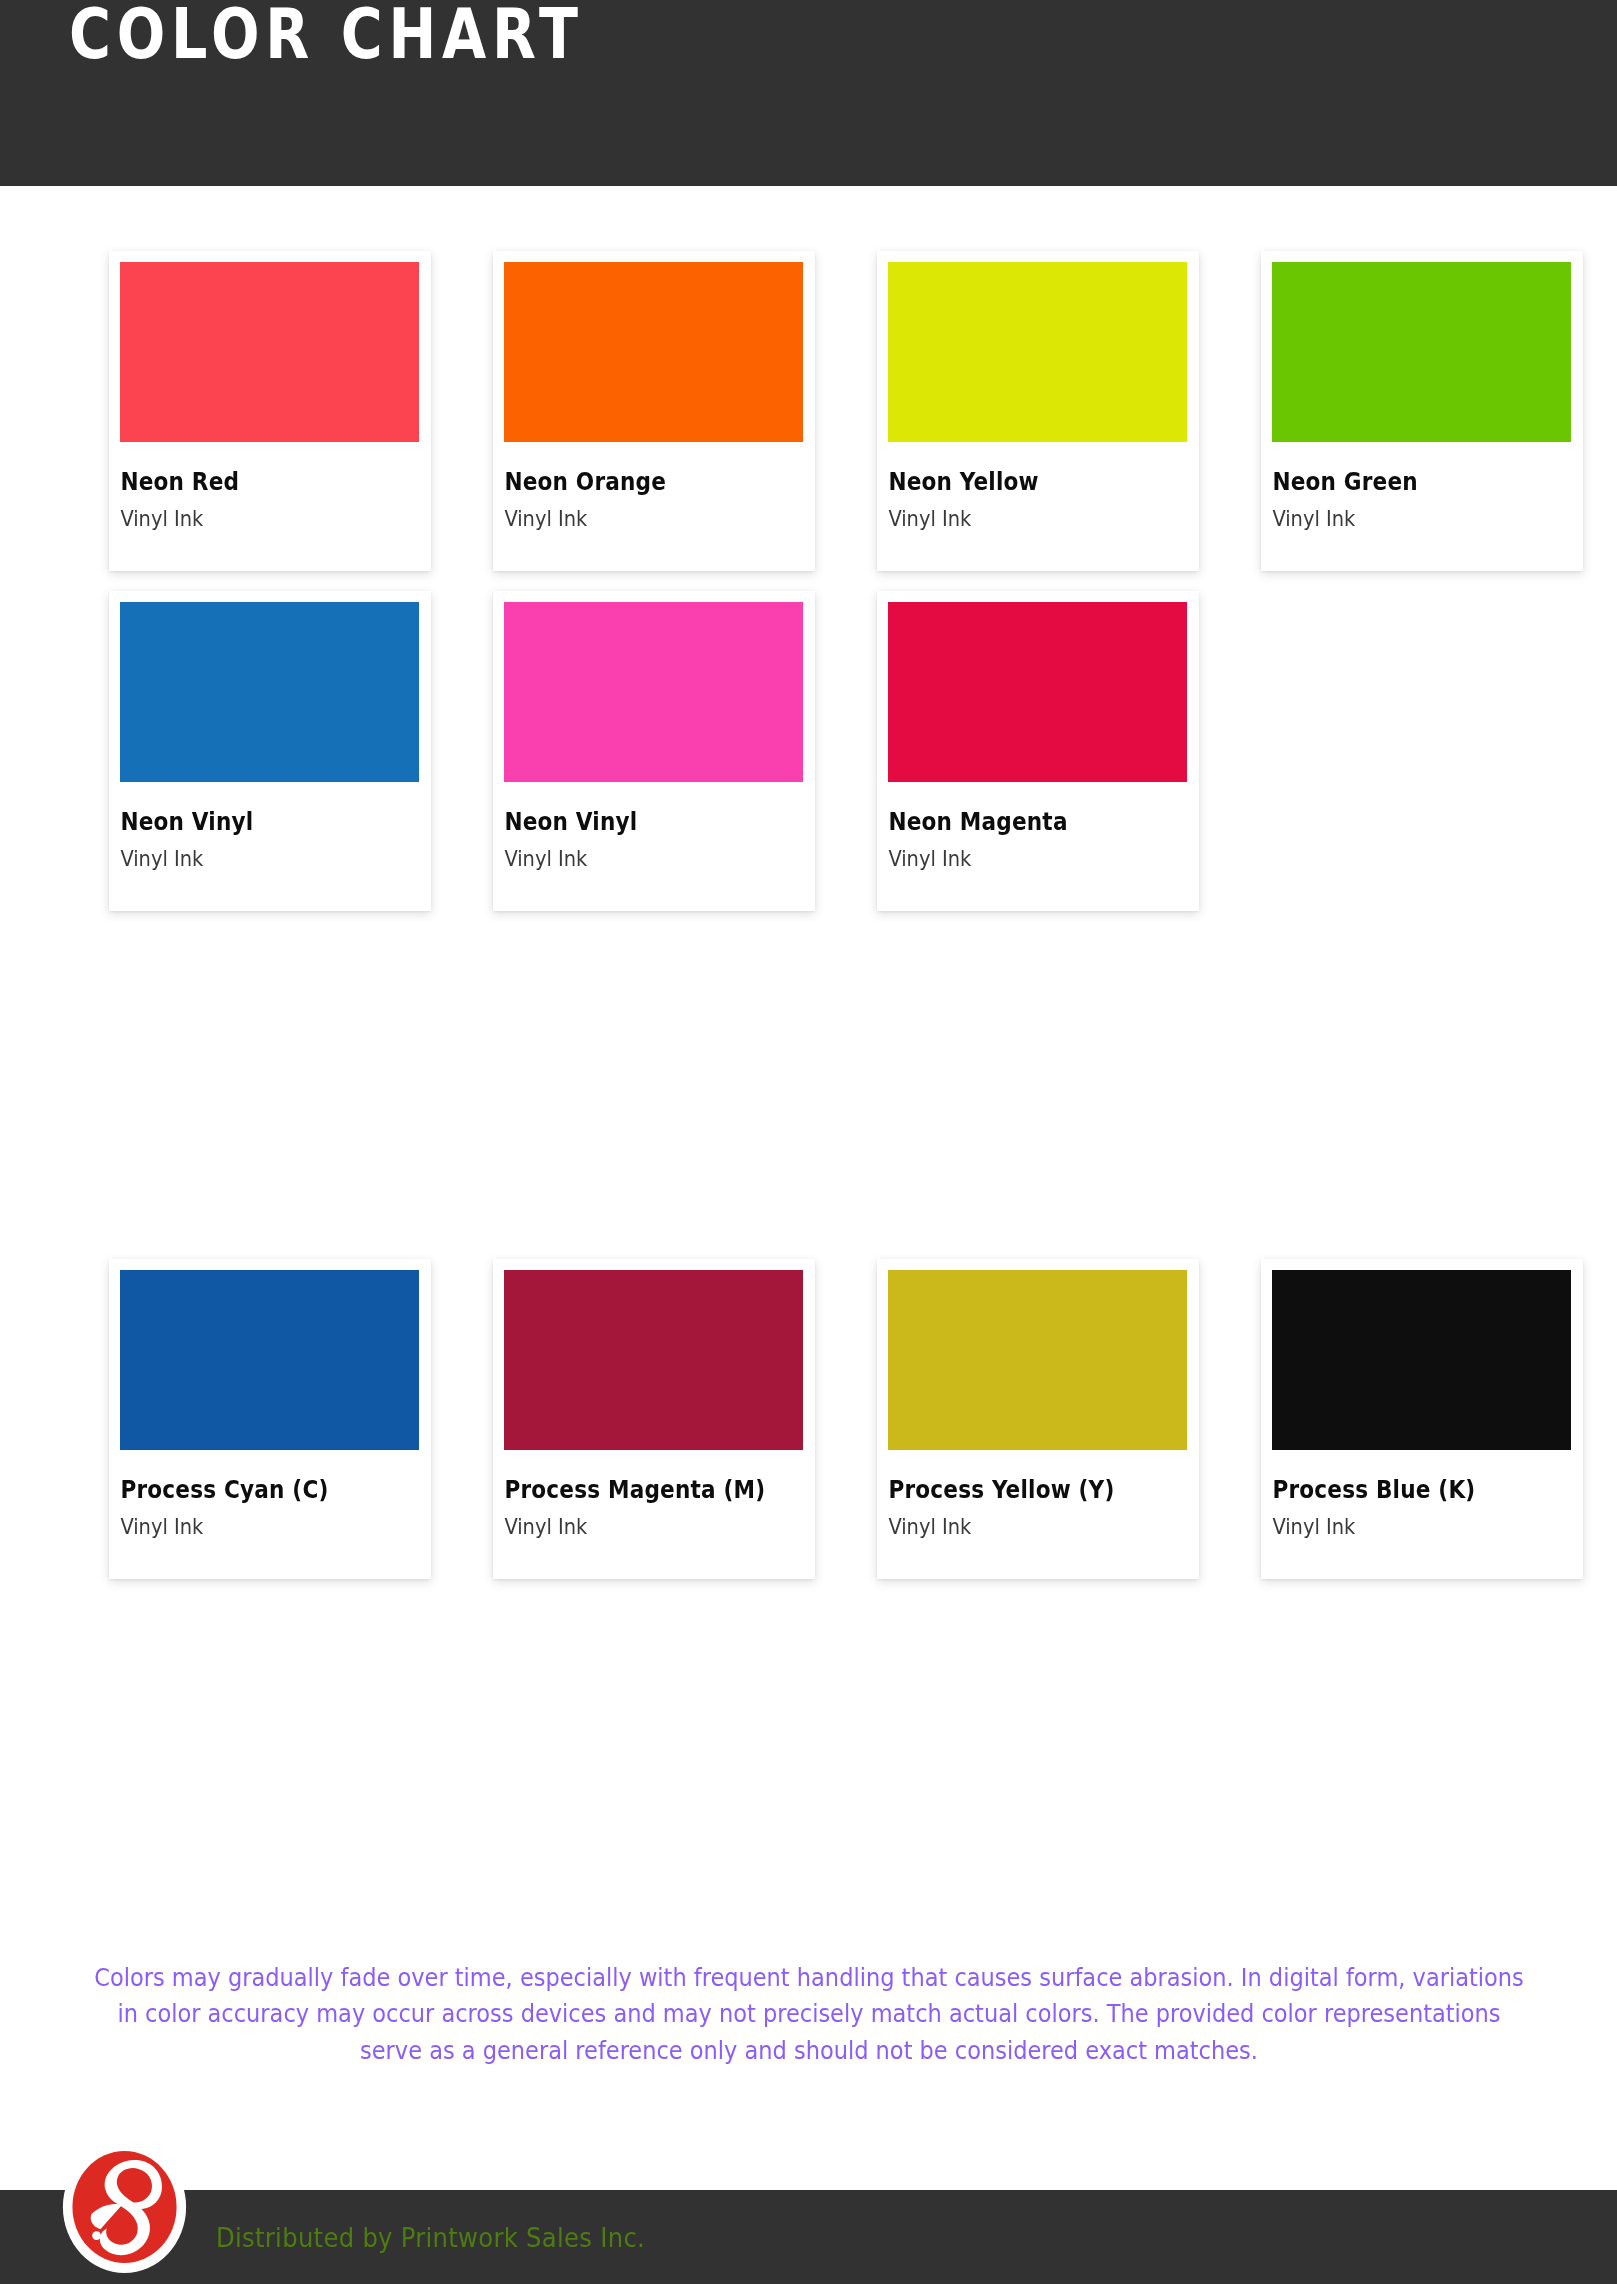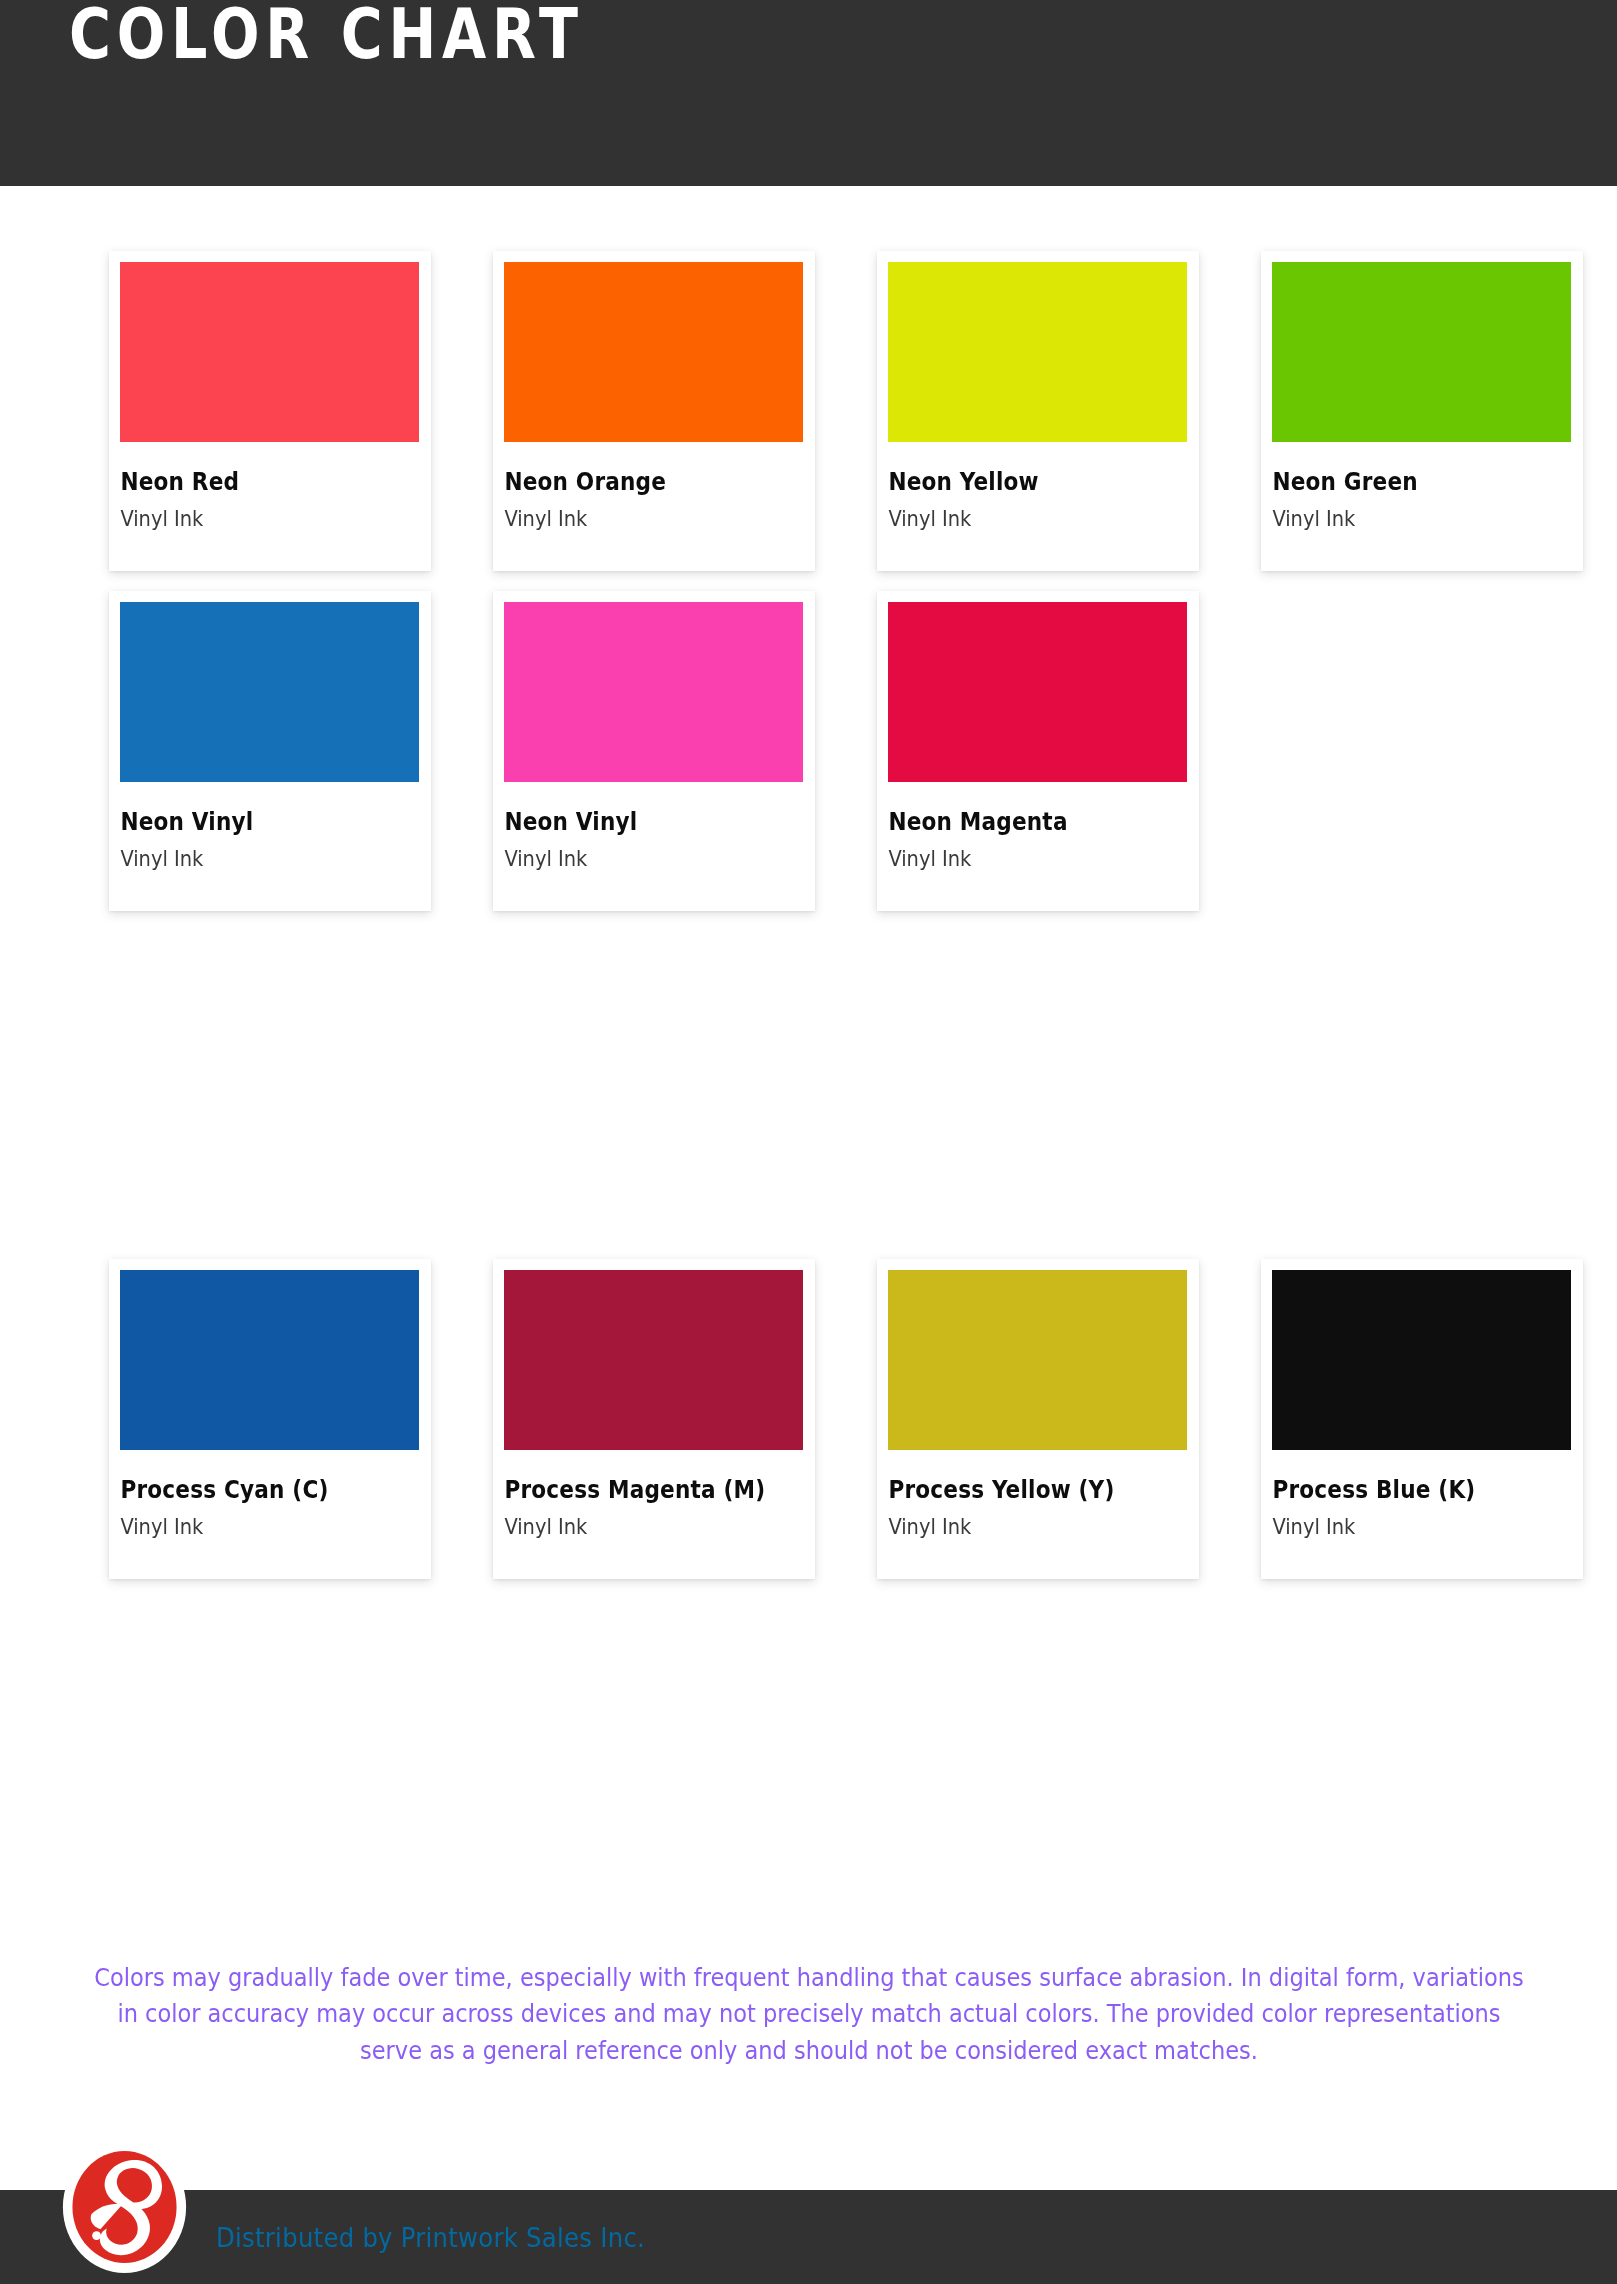--- a/index.html
+++ b/index.html
@@ -144,21 +144,21 @@
     top:2190px;
     width:1618px;
     height:94px;
     background:#323232;
   }
 
   .footer-text {
     position:absolute;
     left:216px;
     top:2222px;
-    color:#0369a1;
+    color:#4d7c0f;
     font-family:"Liberation Sans Narrow","DejaVu Sans Condensed","Liberation Sans", sans-serif;
     font-size:27px;
     font-weight:400;
     letter-spacing:0.3px;
     white-space:nowrap;
   }
 
   .logo {
     position:absolute;
     left:61px;

